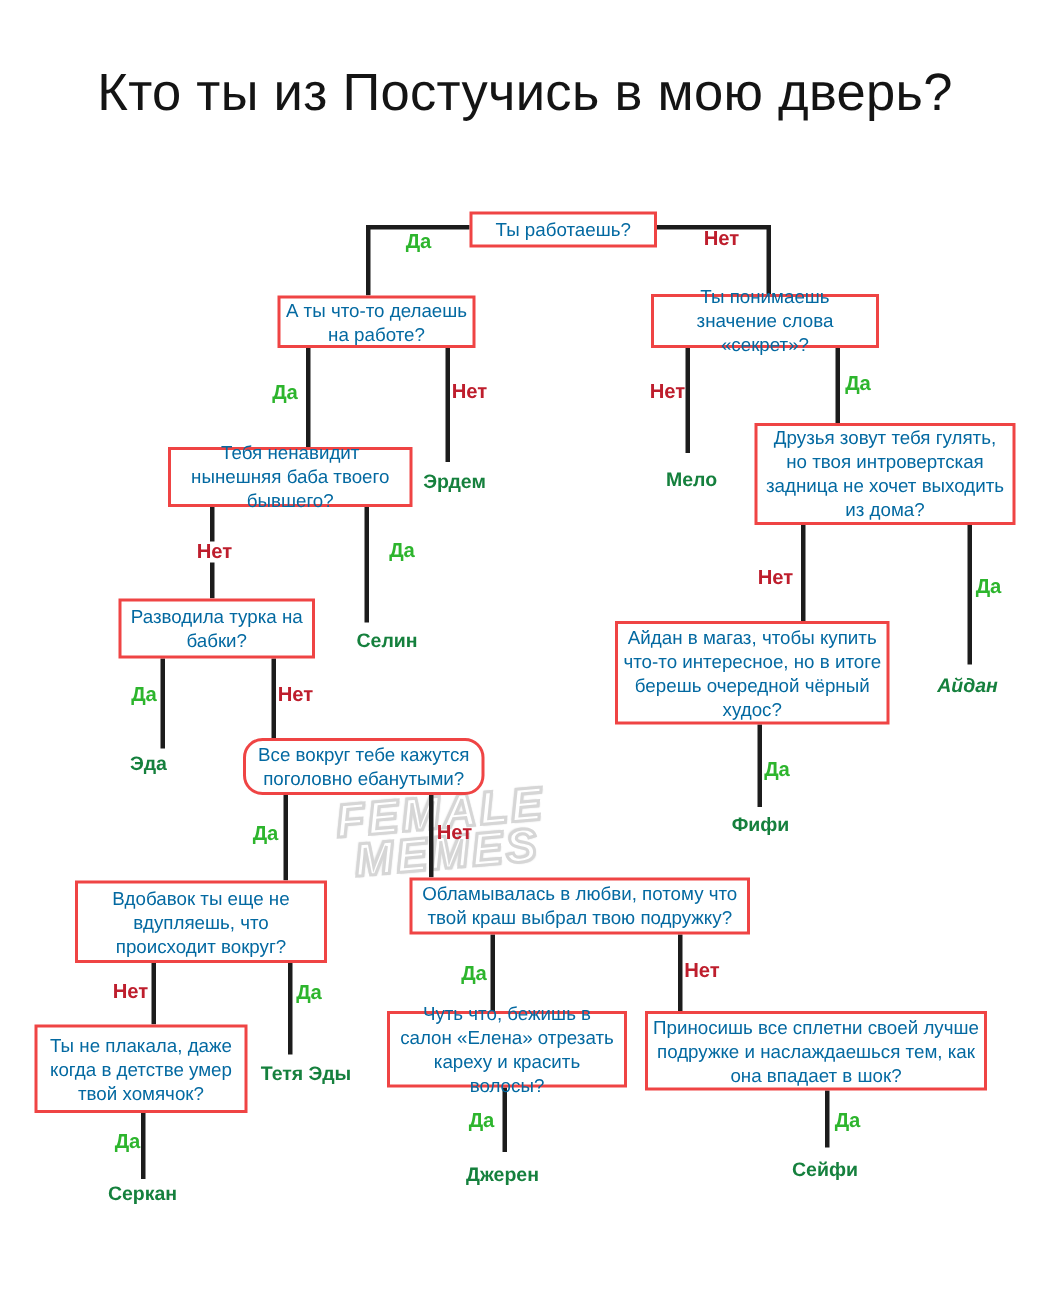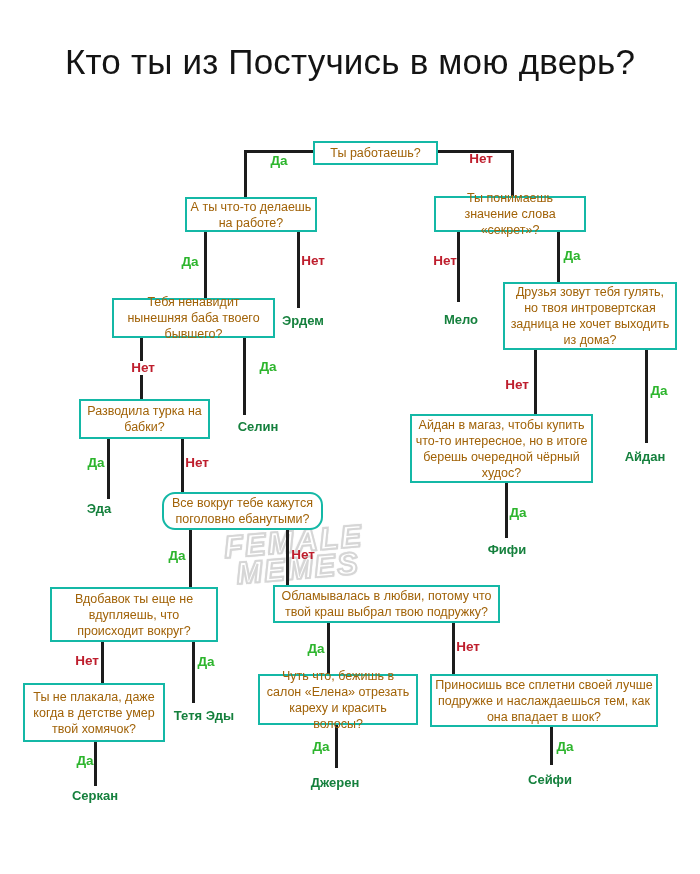--- a/index.html
+++ b/index.html
@@ -5,23 +5,23 @@
   html,body{margin:0;padding:0;background:#fff;}
   .canvas{
     position:relative;width:700px;height:874px;background:#ffffff;
     font-family:"Liberation Sans","DejaVu Sans",sans-serif;overflow:hidden;
   }
   .title{
     position:absolute;left:0;top:42px;width:100%;text-align:center;
     font-size:35px;color:#141414;letter-spacing:.2px;
   }
   .qbox{
-    position:absolute;box-sizing:border-box;border:2px solid #14b8a6;background:#fff;
+    position:absolute;box-sizing:border-box;border:2px solid #ef4444;background:#fff;
     display:flex;align-items:center;justify-content:center;text-align:center;
-    font-size:12.5px;line-height:16px;color:#a16207;padding:2px 3px;z-index:3;
+    font-size:12.5px;line-height:16px;color:#0369a1;padding:2px 3px;z-index:3;
   }
   .vline{position:absolute;width:3px;background:#1c1c1c;z-index:2;}
   .hline{position:absolute;height:3px;background:#1c1c1c;z-index:2;}
   .yn{
     position:absolute;transform:translateX(-50%);font-size:13.5px;font-weight:bold;
     z-index:4;line-height:14px;
   }
   .yes{color:#2db52d;}
   .no{color:#be1e2d;}
   .yn.on-line{background:#fff;padding:0 1px;}
@@ -110,20 +110,20 @@
   <span class="yn no" style="left:445px;top:254px;">Нет</span>
   <span class="yn yes" style="left:572px;top:249px;">Да</span>
   <span class="yn no" style="left:517px;top:378px;">Нет</span>
   <span class="yn yes" style="left:659px;top:384px;">Да</span>
   <span class="yn yes" style="left:518px;top:506px;">Да</span>
 
   <span class="name" style="left:303px;top:313px;">Эрдем</span>
   <span class="name" style="left:461px;top:312px;">Мело</span>
   <span class="name" style="left:258px;top:419px;">Селин</span>
   <span class="name" style="left:99px;top:501px;">Эда</span>
-  <span class="name" style="left:645px;top:449px;">Айдан</span>
+  <span class="name" style="left:645px;top:449px;font-style:italic;">Айдан</span>
   <span class="name" style="left:507px;top:542px;">Фифи</span>
   <span class="name" style="left:204px;top:708px;">Тетя Эды</span>
   <span class="name" style="left:95px;top:788px;">Серкан</span>
   <span class="name" style="left:335px;top:775px;">Джерен</span>
   <span class="name" style="left:550px;top:772px;">Сейфи</span>
 
 </div>
 
 </body></html>

